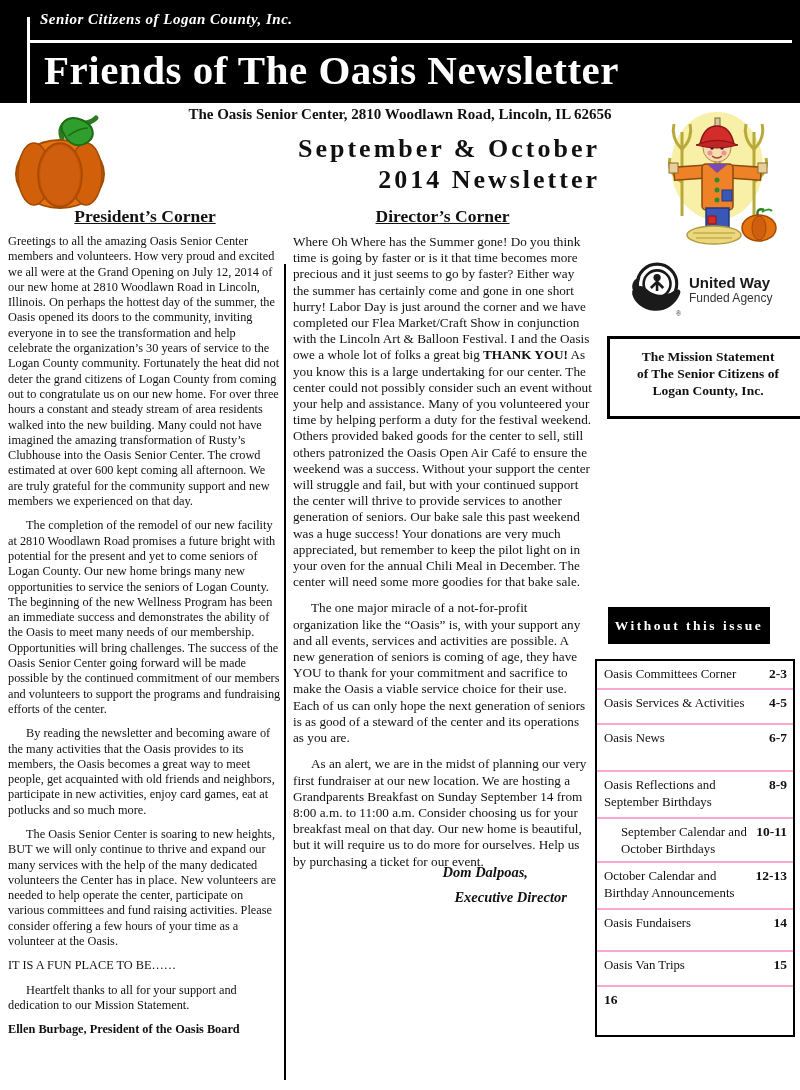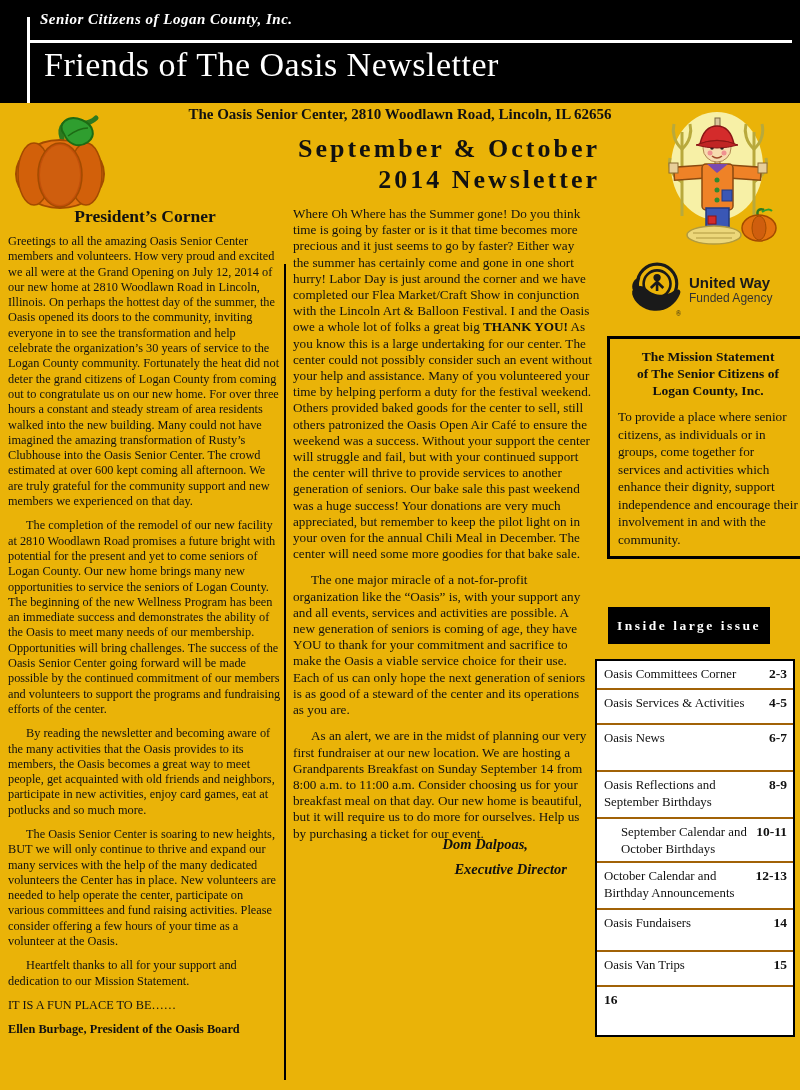--- a/index.html
+++ b/index.html
@@ -1,38 +1,38 @@
 <!DOCTYPE html>
 <html><head>
 <meta charset="utf-8">
 <style>
   html,body{margin:0;padding:0;background:#e8e8e8;}
-  .page{position:relative;width:800px;height:1090px;background:#eab308;overflow:hidden;
+  .page{position:relative;width:800px;height:1090px;background:#ffffff;overflow:hidden;
         font-family:"Liberation Serif","DejaVu Serif",serif;color:#111;}
   
   .masthead{position:absolute;left:0;top:0;width:800px;height:103px;background:#000;}
   .v-rule{position:absolute;left:27px;top:17px;width:3px;height:86px;background:#fff;}
   .h-rule{position:absolute;left:27px;top:40px;width:765px;height:3px;background:#fff;}
   .org-name{position:absolute;left:40px;top:11px;color:#fff;font-weight:bold;font-style:italic;
             font-size:15px;letter-spacing:.5px;}
-  .news-title{position:absolute;left:44px;top:46px;color:#fff;font-weight:normal;font-size:34px;
+  .news-title{position:absolute;left:44px;top:46px;color:#fff;font-weight:bold;font-size:41px;
               letter-spacing:.5px;}
   
   .address{position:absolute;left:120px;top:106px;width:560px;text-align:center;
            font-weight:bold;font-size:15px;}
   .issue-title{position:absolute;left:200px;top:133px;width:400px;text-align:right;
                font-weight:bold;font-size:26px;letter-spacing:3px;line-height:31px;}
   .pumpkin{position:absolute;left:8px;top:112px;width:108px;height:100px;}
   .scarecrow{position:absolute;left:662px;top:104px;width:118px;height:142px;}
   
   .col{position:absolute;top:206px;}
   .col-president{left:8px;width:274px;}
   .col-director{left:293px;width:299px;}
   .corner-heading{text-align:center;font-weight:bold;font-size:17.5px;
-                  margin:0 0 7px 0;}
+                  text-decoration:underline;margin:0 0 7px 0;}
   .para{margin:0 0 9px 0;font-size:12.3px;line-height:15.3px;}
   .col-director .para{font-size:13.2px;line-height:16.2px;margin-bottom:10px;}
   .para.indent{text-indent:18px;}
   .divider{position:absolute;left:284px;top:264px;width:2px;height:816px;background:#000;}
   .sig-name{margin:-16px 0 0 50%;font-weight:bold;font-style:italic;font-size:14.5px;}
   .sig-title{margin:8px 0 0 54%;font-weight:bold;font-style:italic;font-size:14.5px;}
   
   .uw{position:absolute;left:626px;top:260px;width:174px;display:flex;align-items:center;gap:5px;}
   .uw-icon{width:58px;height:58px;flex:none;}
   .uw-text-main{font-family:"Liberation Sans","DejaVu Sans",sans-serif;font-weight:bold;
@@ -41,21 +41,21 @@
   .mission{position:absolute;left:607px;top:336px;width:202px;box-sizing:border-box;
            border:3px solid #000;padding:9px 8px 8px 8px;}
   .mission-title{text-align:center;font-weight:bold;font-size:13.5px;line-height:17px;margin:0 0 9px 0;}
   .mission-body{font-size:13.2px;line-height:17.5px;margin:0;}
   .inside-header{position:absolute;left:608px;top:607px;width:162px;height:37px;background:#000;
                  color:#fff;display:flex;align-items:center;justify-content:center;
                  font-weight:bold;font-size:13.5px;letter-spacing:2.5px;}
   .toc{position:absolute;left:595px;top:659px;width:200px;border:2px solid #000;
        box-sizing:border-box;background:#fff;}
   .toc-row{display:flex;justify-content:space-between;align-items:flex-start;
-           border-bottom:2px solid #a16207;padding:5px 6px 4px 7px;box-sizing:border-box;}
+           border-bottom:2px solid #f9a8d4;padding:5px 6px 4px 7px;box-sizing:border-box;}
   .toc-row:last-child{border-bottom:none;}
   .toc-label{font-size:12.8px;line-height:16.5px;flex:1;padding-right:4px;}
   .toc-pages{font-size:13.5px;font-weight:bold;flex:none;}
   .toc-row:nth-child(1){min-height:29px;}
   .toc-row:nth-child(2){min-height:35px;}
   .toc-row:nth-child(3){min-height:47px;}
   .toc-row:nth-child(4){min-height:47px;}
   .toc-row:nth-child(5){min-height:43px;padding-left:24px;}
   .toc-row:nth-child(6){min-height:47px;}
   .toc-row:nth-child(7){min-height:42px;}
@@ -134,27 +134,28 @@
 
   <div class="divider"></div>
 
   <div class="col col-president">
     <h2 class="corner-heading">President’s Corner</h2>
     <div>
         <p class="para">Greetings to all the amazing Oasis Senior Center members and volunteers.  How very proud and excited we all were at the Grand Opening on July 12, 2014 of our new home at 2810 Woodlawn Road in Lincoln, Illinois.  On perhaps the hottest day of the summer, the Oasis opened its doors to the community, inviting everyone in to see the transformation and help celebrate the organization’s 30 years of service to the Logan County community.  Fortunately the heat did not deter the grand citizens of Logan County from coming out to congratulate us on our new home.  For over three hours a constant and steady stream of area residents walked into the new building.  Many could not have imagined the amazing transformation of Rusty’s Clubhouse into the Oasis Senior Center. The crowd estimated at over 600 kept coming all afternoon. We are truly grateful for the community support and new members we experienced on that day.</p>
         <p class="para indent">The completion of the remodel of our new facility at 2810 Woodlawn Road promises a future bright with potential for the present and yet to come seniors of Logan County.  Our new home brings many new opportunities to service the seniors of Logan County.  The beginning of the new Wellness Program has been an immediate success and demonstrates the ability of the Oasis to meet many needs of our membership.  Opportunities will bring challenges.  The success of the Oasis Senior Center going forward will be made possible by the continued commitment of our members and volunteers to support the programs and fundraising efforts of the center.</p>
         <p class="para indent">By reading the newsletter and becoming aware of the many activities that the Oasis provides to its members, the Oasis becomes a great way to meet people, get acquainted with old friends and neighbors, participate in new activities, enjoy card games, eat at potlucks and so much more.</p>
         <p class="para indent">The Oasis Senior Center is soaring to new heights, BUT we will only continue to thrive and expand our many services with the help of the many dedicated volunteers the Center has in place. New volunteers are needed to help operate the center, participate on various committees and fund raising activities.  Please consider offering a few hours of your time as a volunteer at the Oasis.</p>
+        <p class="para">IT IS A FUN PLACE TO BE……</p>
         <p class="para indent">Heartfelt thanks to all for your support and dedication to our Mission Statement.</p>
-        <p class="para">IT IS A FUN PLACE TO BE……</p>
         <p class="para"><strong>Ellen Burbage, President  of  the  Oasis Board</strong></p>
       </div>
   </div>
 
   <div class="col col-director">
+    <h2 class="corner-heading">Director’s Corner</h2>
     <div>
         <p class="para">Where Oh Where has the Summer gone! Do you think time is going by faster or is it that time becomes more precious and it just seems to go by faster? Either way the summer has certainly come and gone in one short hurry! Labor Day is just around the corner and we have completed our Flea Market/Craft Show in conjunction with the Lincoln Art &amp; Balloon Festival. I and the Oasis owe a whole lot of folks a great big <strong>THANK YOU!</strong>  As you know this is a large  undertaking for our center.  The center could not possibly consider such an event without your help and assistance. Many of you volunteered your time by helping perform a duty for the festival weekend. Others provided baked goods for the center to sell, still others patronized the Oasis Open Air Café to ensure the weekend was a success. Without your support the center will struggle and fail, but with your continued support the center will thrive to provide services to another generation of seniors. Our bake sale this past weekend was a huge success!  Your donations are very much appreciated, but remember to keep the pilot light on in your oven for the annual Chili Meal in December. The center will need some more goodies for that bake sale.</p>
         <p class="para indent">The one major miracle of a not-for-profit organization like the “Oasis” is, with your support any and all events, services and activities are possible. A new generation of seniors is coming of age, they have YOU to thank for your commitment and sacrifice to make  the Oasis a viable service choice for their use. Each of us can only hope the next generation of  seniors is as good of a steward of  the center and its operations as you are.</p>
         <p class="para indent">As an alert, we are in the midst of planning our very first fundraiser at our new location. We are hosting a Grandparents Breakfast on Sunday September 14 from 8:00 a.m. to 11:00 a.m. Consider choosing us for your breakfast meal on that day. Our new home is beautiful, but it will require us to do more for ourselves. Help us by purchasing a ticket for our event.</p>
       </div>
     <div class="sig-name">Dom Dalpoas,</div>
     <div class="sig-title">Executive Director</div>
   </div>
 
   <div class="uw">
@@ -172,24 +173,23 @@
       <div class="uw-text-sub">Funded Agency</div>
     </div>
   </div>
 
   <div class="mission">
     <div class="mission-title">
       <div>The Mission Statement</div>
       <div>of  The Senior Citizens of</div>
       <div>Logan County, Inc.</div>
     </div>
-    <p class="mission-body">To provide a place where senior citizens, as individuals or in groups, come together for services and activities which enhance their dignity, support independence and encourage their involvement in and with the community.</p>
-  </div>
-
-  <div class="inside-header">Inside large issue</div>
+  </div>
+
+  <div class="inside-header">Without this issue</div>
   <div class="toc">
       <div class="toc-row">
         <span class="toc-label">Oasis Committees Corner</span>
         <span class="toc-pages">2-3</span>
       </div>
       <div class="toc-row">
         <span class="toc-label">Oasis Services &amp; Activities</span>
         <span class="toc-pages">4-5</span>
       </div>
       <div class="toc-row">

